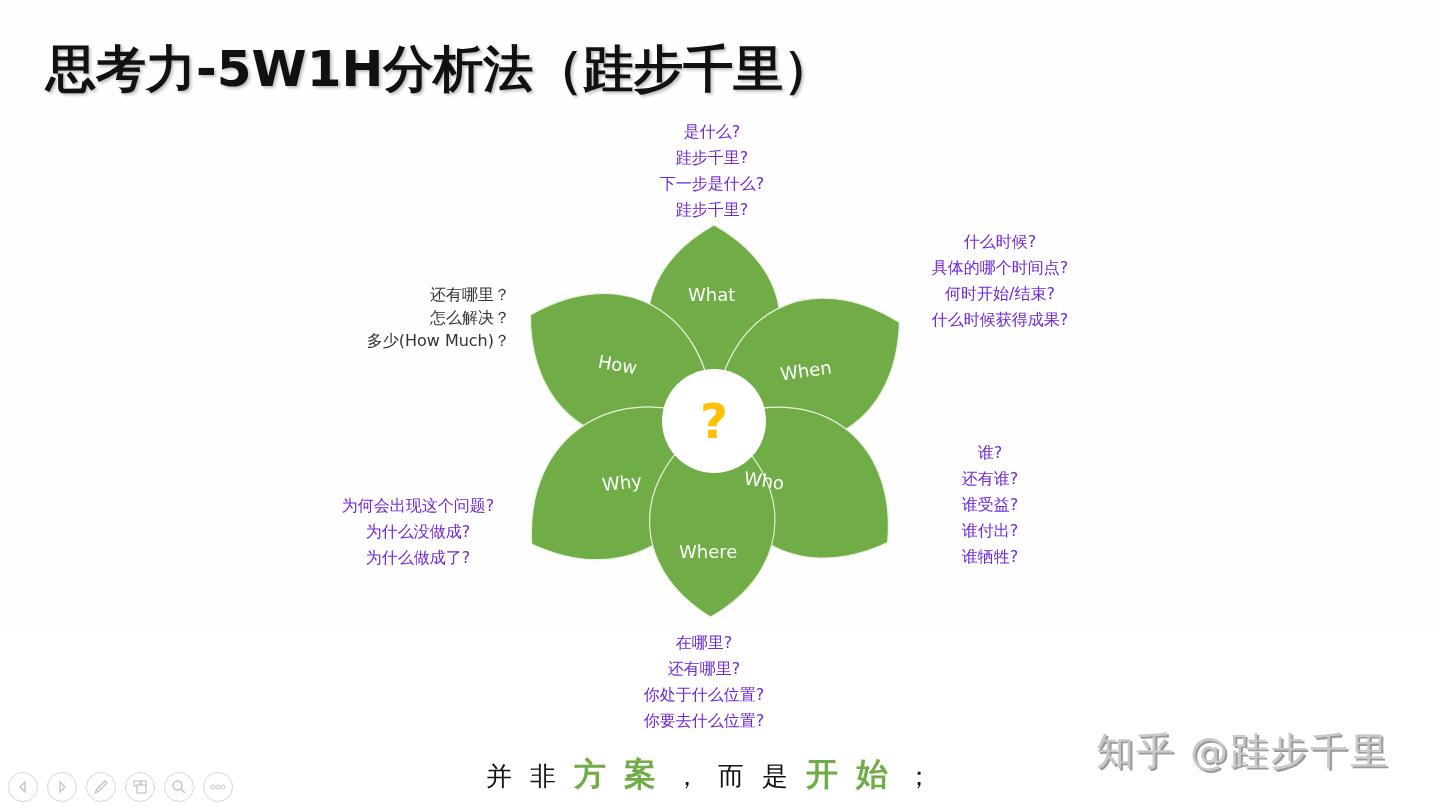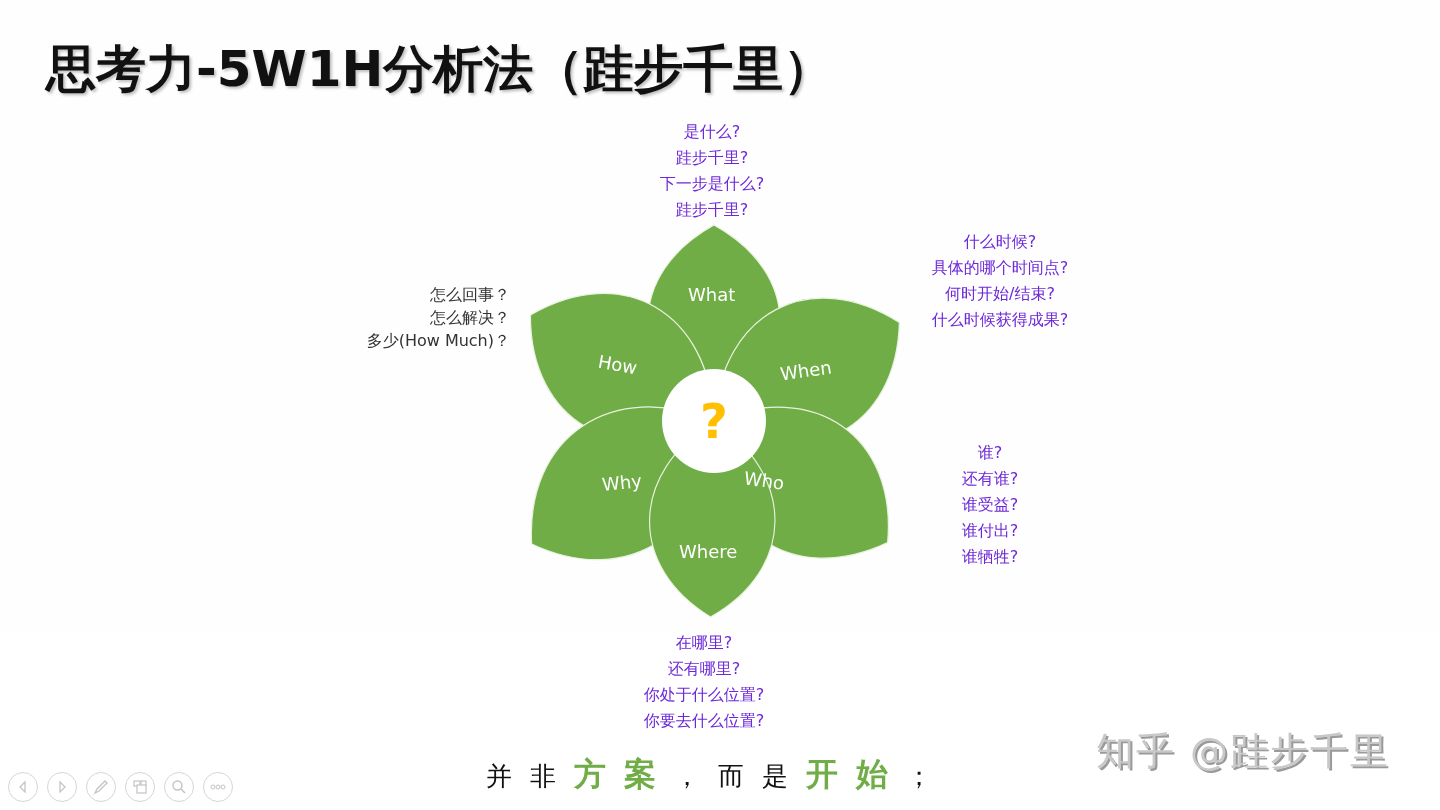--- a/index.html
+++ b/index.html
@@ -146,33 +146,38 @@
   </div>
 
   <div class="qblock center-align" style="left:910px; top:229px; width:180px;">
     <div>什么时候?</div>
     <div>具体的哪个时间点?</div>
     <div>何时开始/结束?</div>
     <div>什么时候获得成果?</div>
   </div>
 
   <div class="qblock right-align" style="left:340px; top:283px; width:170px; line-height:23px; color:#333;">
-    <div>怎么回事？</div>
+    <div>还有哪里？</div>
     <div>怎么解决？</div>
     <div>多少(How Much)？</div>
   </div>
 
   <div class="qblock center-align" style="left:930px; top:440px; width:120px;">
     <div>谁?</div>
     <div>还有谁?</div>
     <div>谁受益?</div>
     <div>谁付出?</div>
     <div>谁牺牲?</div>
   </div>
 
+  <div class="qblock center-align" style="left:318px; top:493px; width:200px;">
+    <div>为何会出现这个问题?</div>
+    <div>为什么没做成?</div>
+    <div>为什么做成了?</div>
+  </div>
 
   <div class="qblock center-align" style="left:604px; top:630px; width:200px;">
     <div>在哪里?</div>
     <div>还有哪里?</div>
     <div>你处于什么位置?</div>
     <div>你要去什么位置?</div>
   </div>
 
   <div class="tagline">
     <span class="normal">并非</span><span class="accent">方案</span><span class="normal">，而是</span><span class="accent">开始</span><span class="normal">；</span>

